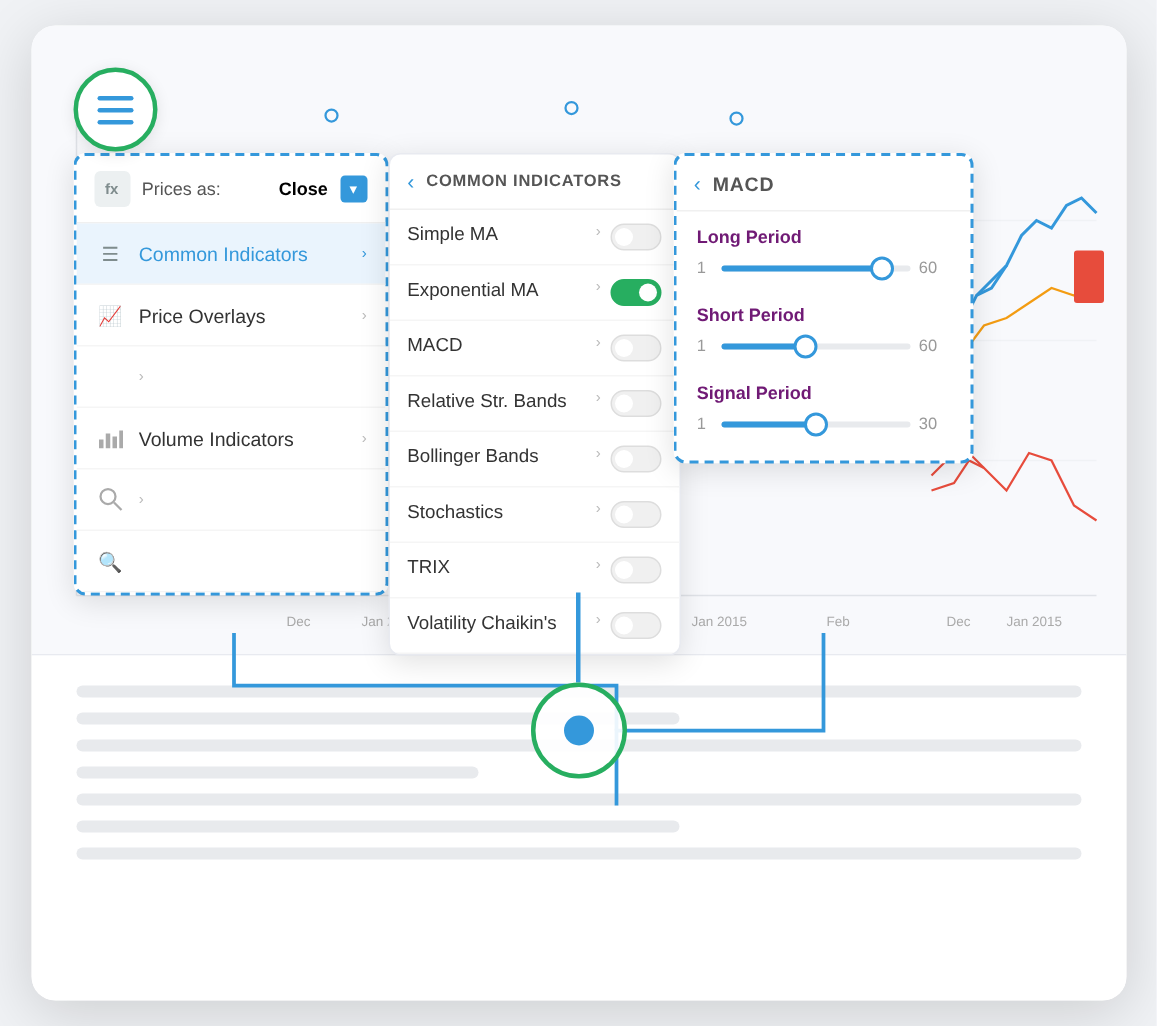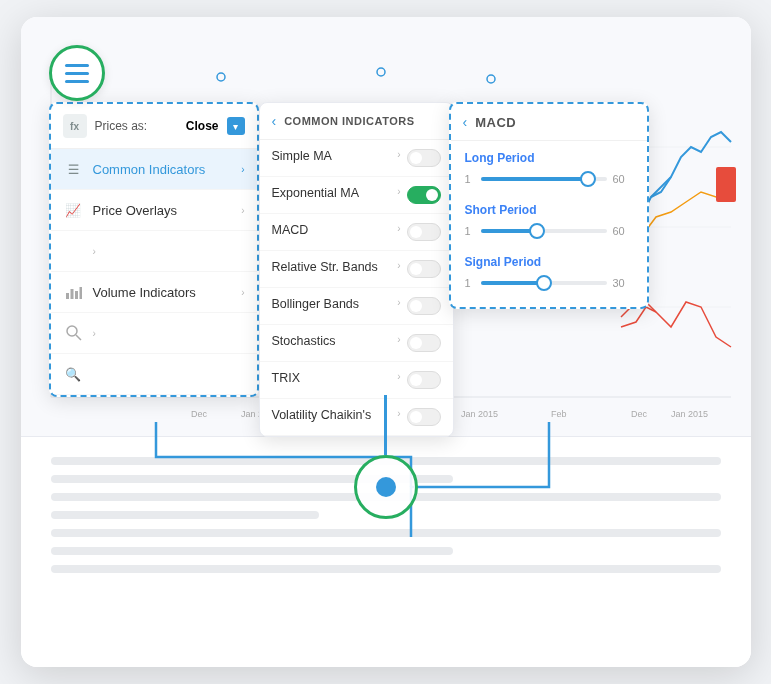--- a/index.html
+++ b/index.html
@@ -283,21 +283,21 @@
       color: #555;
       letter-spacing: 0.5px;
     }
 
     .macd-section {
       padding: 10px 14px 4px;
     }
     .macd-section-title {
       font-size: 12px;
       font-weight: 600;
-      color: #3b82f6;
+      color: #701a75;
       margin-bottom: 8px;
     }
     .slider-row {
       display: flex;
       align-items: center;
       gap: 6px;
       margin-bottom: 4px;
     }
     .slider-min {
       font-size: 11px;

